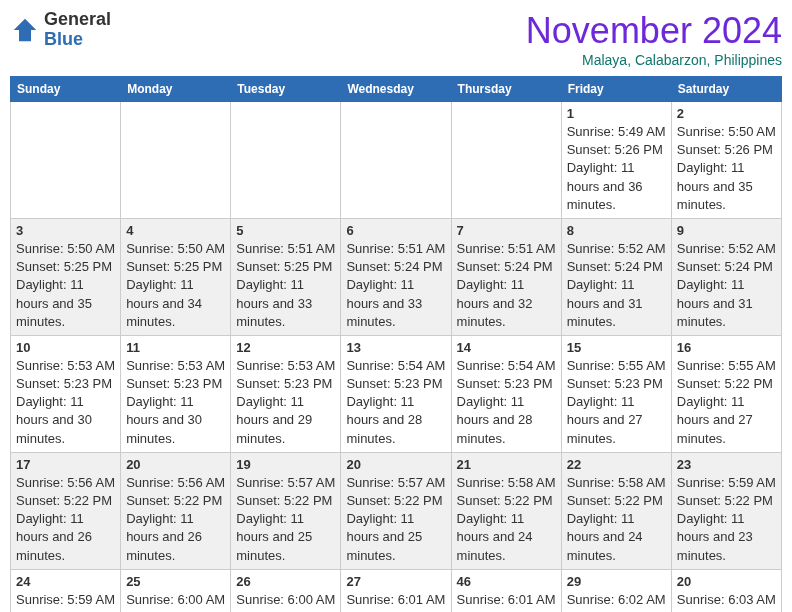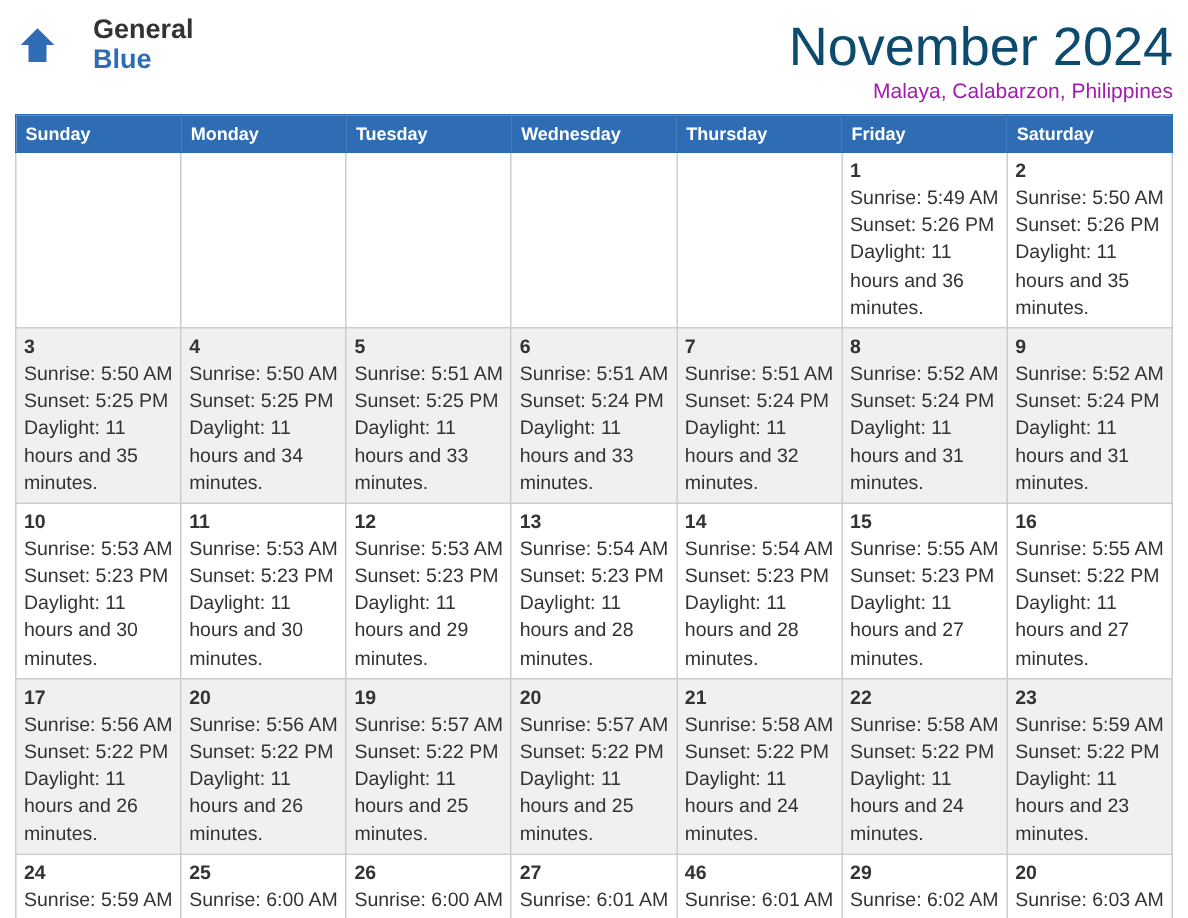--- a/index.html
+++ b/index.html
@@ -12,44 +12,44 @@
     }
     .header {
       display: flex;
       justify-content: space-between;
       align-items: flex-start;
       margin-bottom: 8px;
     }
     .logo {
       display: flex;
       align-items: center;
-      gap: 22px;
+      gap: 4px;
     }
     .logo-text {
       font-size: 18px;
       font-weight: bold;
       line-height: 1.1;
     }
     .logo-general { color: #333; }
     .logo-blue { color: #2e6db4; }
     .logo-icon {
       width: 30px;
       height: 30px;
     }
     .title-block {
       text-align: right;
     }
     .month-title {
       font-size: 36px;
       font-weight: normal;
-      color: #0c4a6e;
+      color: #6d28d9;
     }
     .location {
       font-size: 14px;
-      color: #a21caf;
+      color: #0f766e;
     }
     .calendar {
       width: 100%;
       border-collapse: collapse;
     }
     .calendar th {
       background: #2e6db4;
       color: #fff;
       text-align: left;
       padding: 5px 6px;

